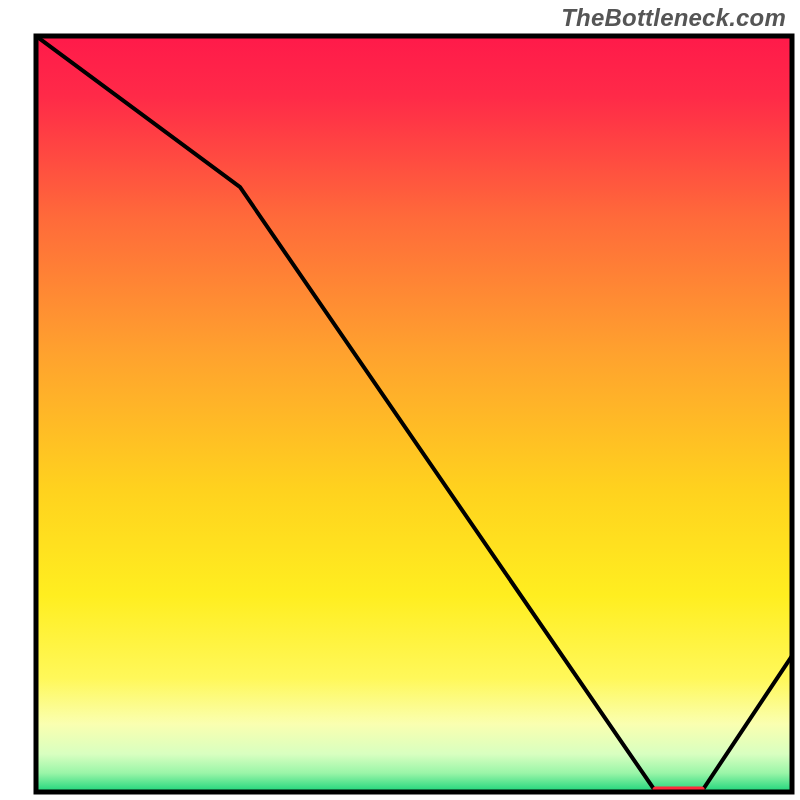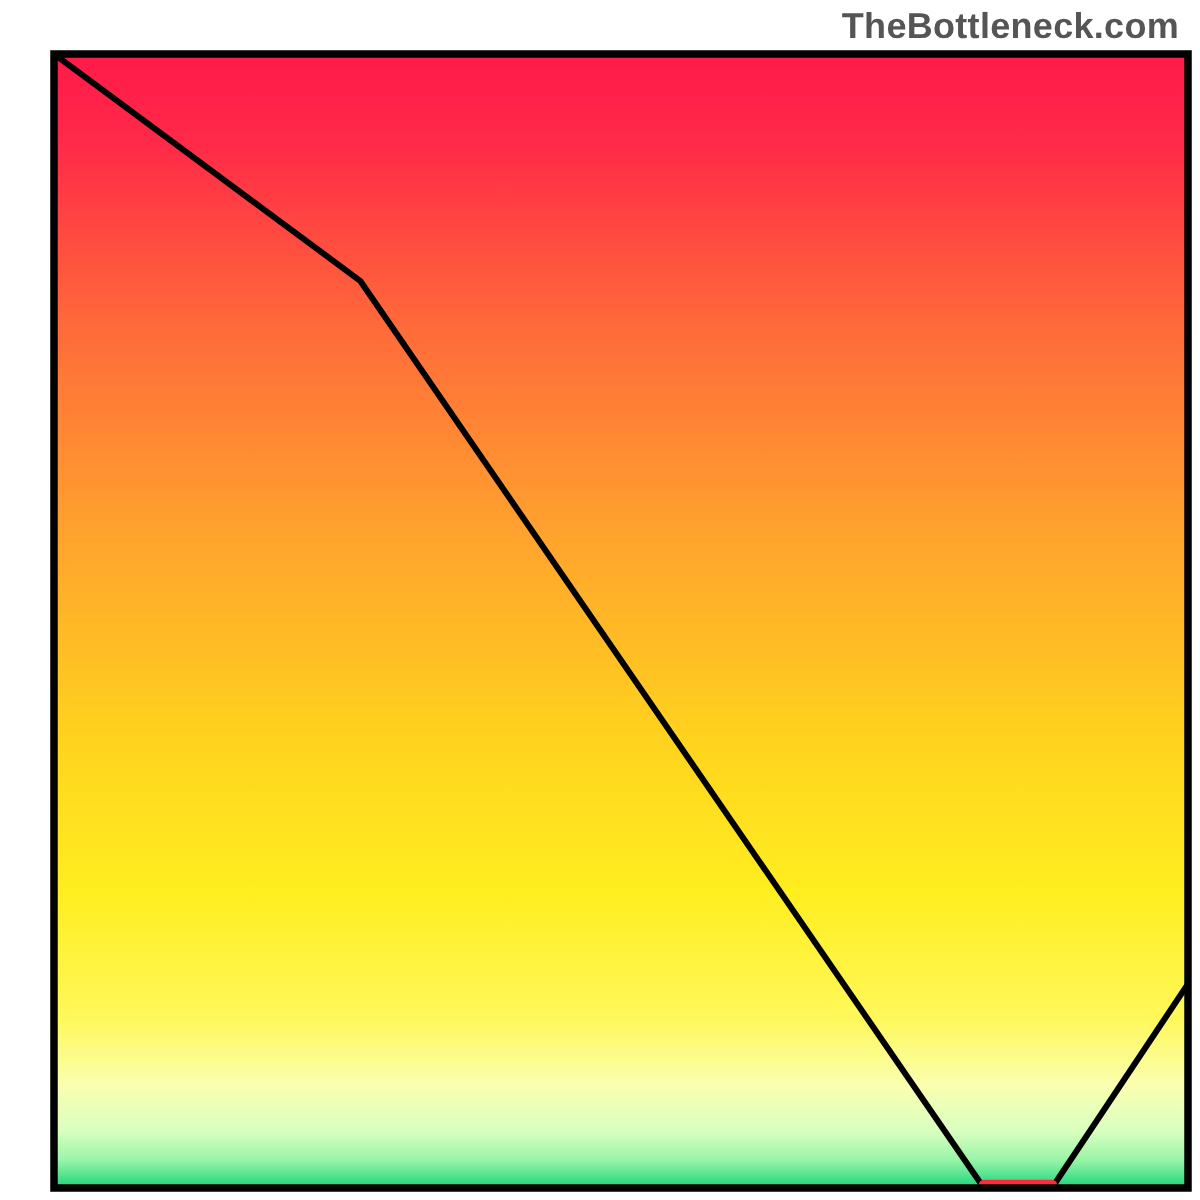--- a/index.html
+++ b/index.html
@@ -8,20 +8,21 @@
     width: 800px;
     height: 800px;
     background: #ffffff;
     font-family: Arial, Helvetica, sans-serif;
     overflow: hidden;
   }
   .wrapper {
     position: relative;
     width: 800px;
     height: 652px;
+    font-style: italic;
   }
   .watermark {
     position: absolute;
     top: 4px;
     right: 14px;
     font-size: 24px;
     font-weight: 600;
     color: #555555;
     letter-spacing: 0.2px;
     user-select: none;

